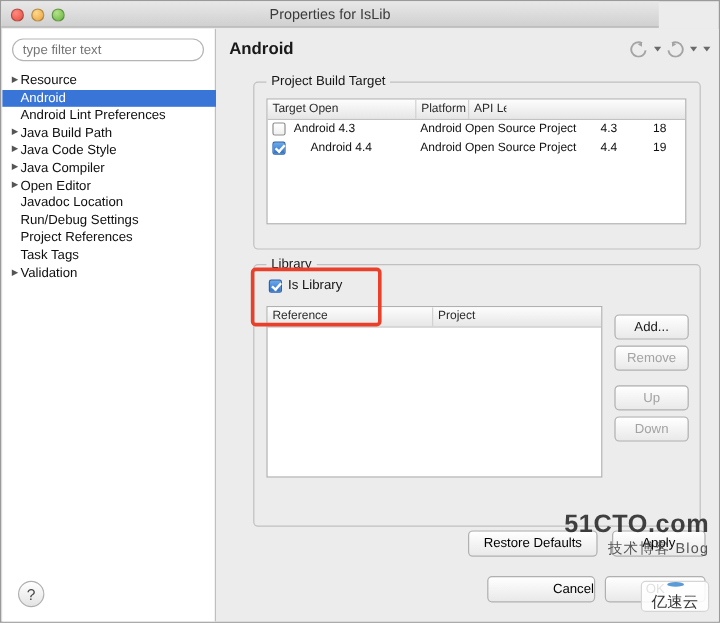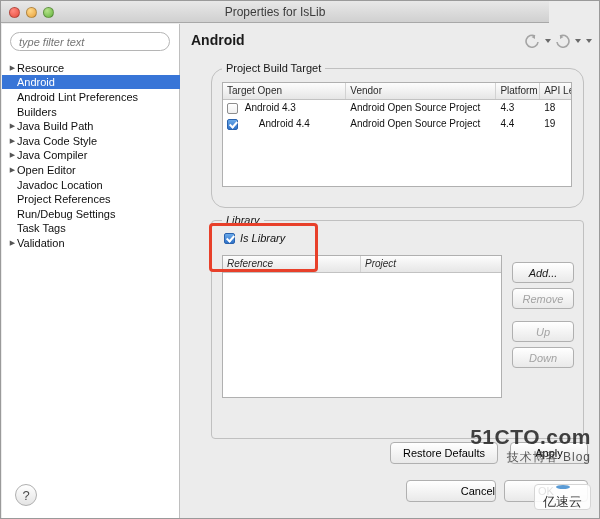--- a/index.html
+++ b/index.html
@@ -66,21 +66,20 @@
     left: 8px; top: 8px;
     width: 160px; height: 19px;
     background: #ffffff;
     border: 1px solid #b5b5b5;
     border-radius: 10px;
     box-sizing: border-box;
     font-size: 11px;
     color: #9a9a9a;
     padding: 3px 8px;
     outline: none;
-    font-style: italic;
   }
   #tree {
     position: absolute;
     left: 0; top: 36px;
     width: 178px;
   }
   .tree-row {
     position: relative;
     height: 14.6px;
     line-height: 14.6px;
@@ -147,22 +146,22 @@
     background: transparent;
   }
   .group > .legend {
     position: absolute;
     top: -7px; left: 10px;
     background: #ececec;
     padding: 0 4px;
     font-size: 11px;
     color: #161616;
   }
-  #grp-build { left: 31px; top: 44px; width: 371px; height: 138px; border-radius: 14px; }
-  #grp-library { left: 31px; top: 196px; width: 371px; height: 217px; font-style: italic; }
+  #grp-build { left: 31px; top: 44px; width: 371px; height: 138px; }
+  #grp-library { left: 31px; top: 196px; width: 371px; height: 217px; }
 
   
   .table {
     position: absolute;
     background: #ffffff;
     border: 1px solid #b0b0b0;
     box-sizing: border-box;
     overflow: hidden;
   }
   #build-table { left: 10px; top: 13px; width: 350px; height: 105px; }
@@ -384,42 +383,39 @@
       <div class="tree-row">
         <span class="arrow">▶</span><span class="lbl">Resource</span>
       </div>
       <div class="tree-row selected">
         <span class="arrow"></span><span class="lbl">Android</span>
       </div>
       <div class="tree-row">
         <span class="arrow"></span><span class="lbl">Android Lint Preferences</span>
       </div>
       <div class="tree-row">
-        <span class="arrow"></span><span class="lbl">Builders</span>
-      </div>
-      <div class="tree-row">
         <span class="arrow">▶</span><span class="lbl">Java Build Path</span>
       </div>
       <div class="tree-row">
         <span class="arrow">▶</span><span class="lbl">Java Code Style</span>
       </div>
       <div class="tree-row">
         <span class="arrow">▶</span><span class="lbl">Java Compiler</span>
       </div>
       <div class="tree-row">
         <span class="arrow">▶</span><span class="lbl">Open Editor</span>
       </div>
       <div class="tree-row">
         <span class="arrow"></span><span class="lbl">Javadoc Location</span>
       </div>
       <div class="tree-row">
+        <span class="arrow"></span><span class="lbl">Run/Debug Settings</span>
+      </div>
+      <div class="tree-row">
         <span class="arrow"></span><span class="lbl">Project References</span>
-      </div>
-      <div class="tree-row">
-        <span class="arrow"></span><span class="lbl">Run/Debug Settings</span>
       </div>
       <div class="tree-row">
         <span class="arrow"></span><span class="lbl">Task Tags</span>
       </div>
       <div class="tree-row">
         <span class="arrow">▶</span><span class="lbl">Validation</span>
       </div>
     </div>
   </div>
 
@@ -443,21 +439,20 @@
       <span class="caret"></span>
       <span class="caret"></span>
     </div>
 
     <div class="group" id="grp-build">
       <div class="legend">Project Build Target</div>
 
       <div class="table" id="build-table">
         <div class="thead">
           <div class="th" style="width:124px">Target Open</div>
-          <div class="th" style="width:151px">Vendor</div>
           <div class="th" style="width:44px">Platform</div>
           <div class="th" style="width:31px;border-right:none">API Le</div>
         </div>
         <div class="trow">
           <div class="td" style="width:124px">
             <span class="cb"></span>
             <span style="margin-left:4px">Android 4.3</span>
           </div>
           <div class="td" style="width:151px">Android Open Source Project</div>
           <div class="td" style="width:44px">4.3</div>

